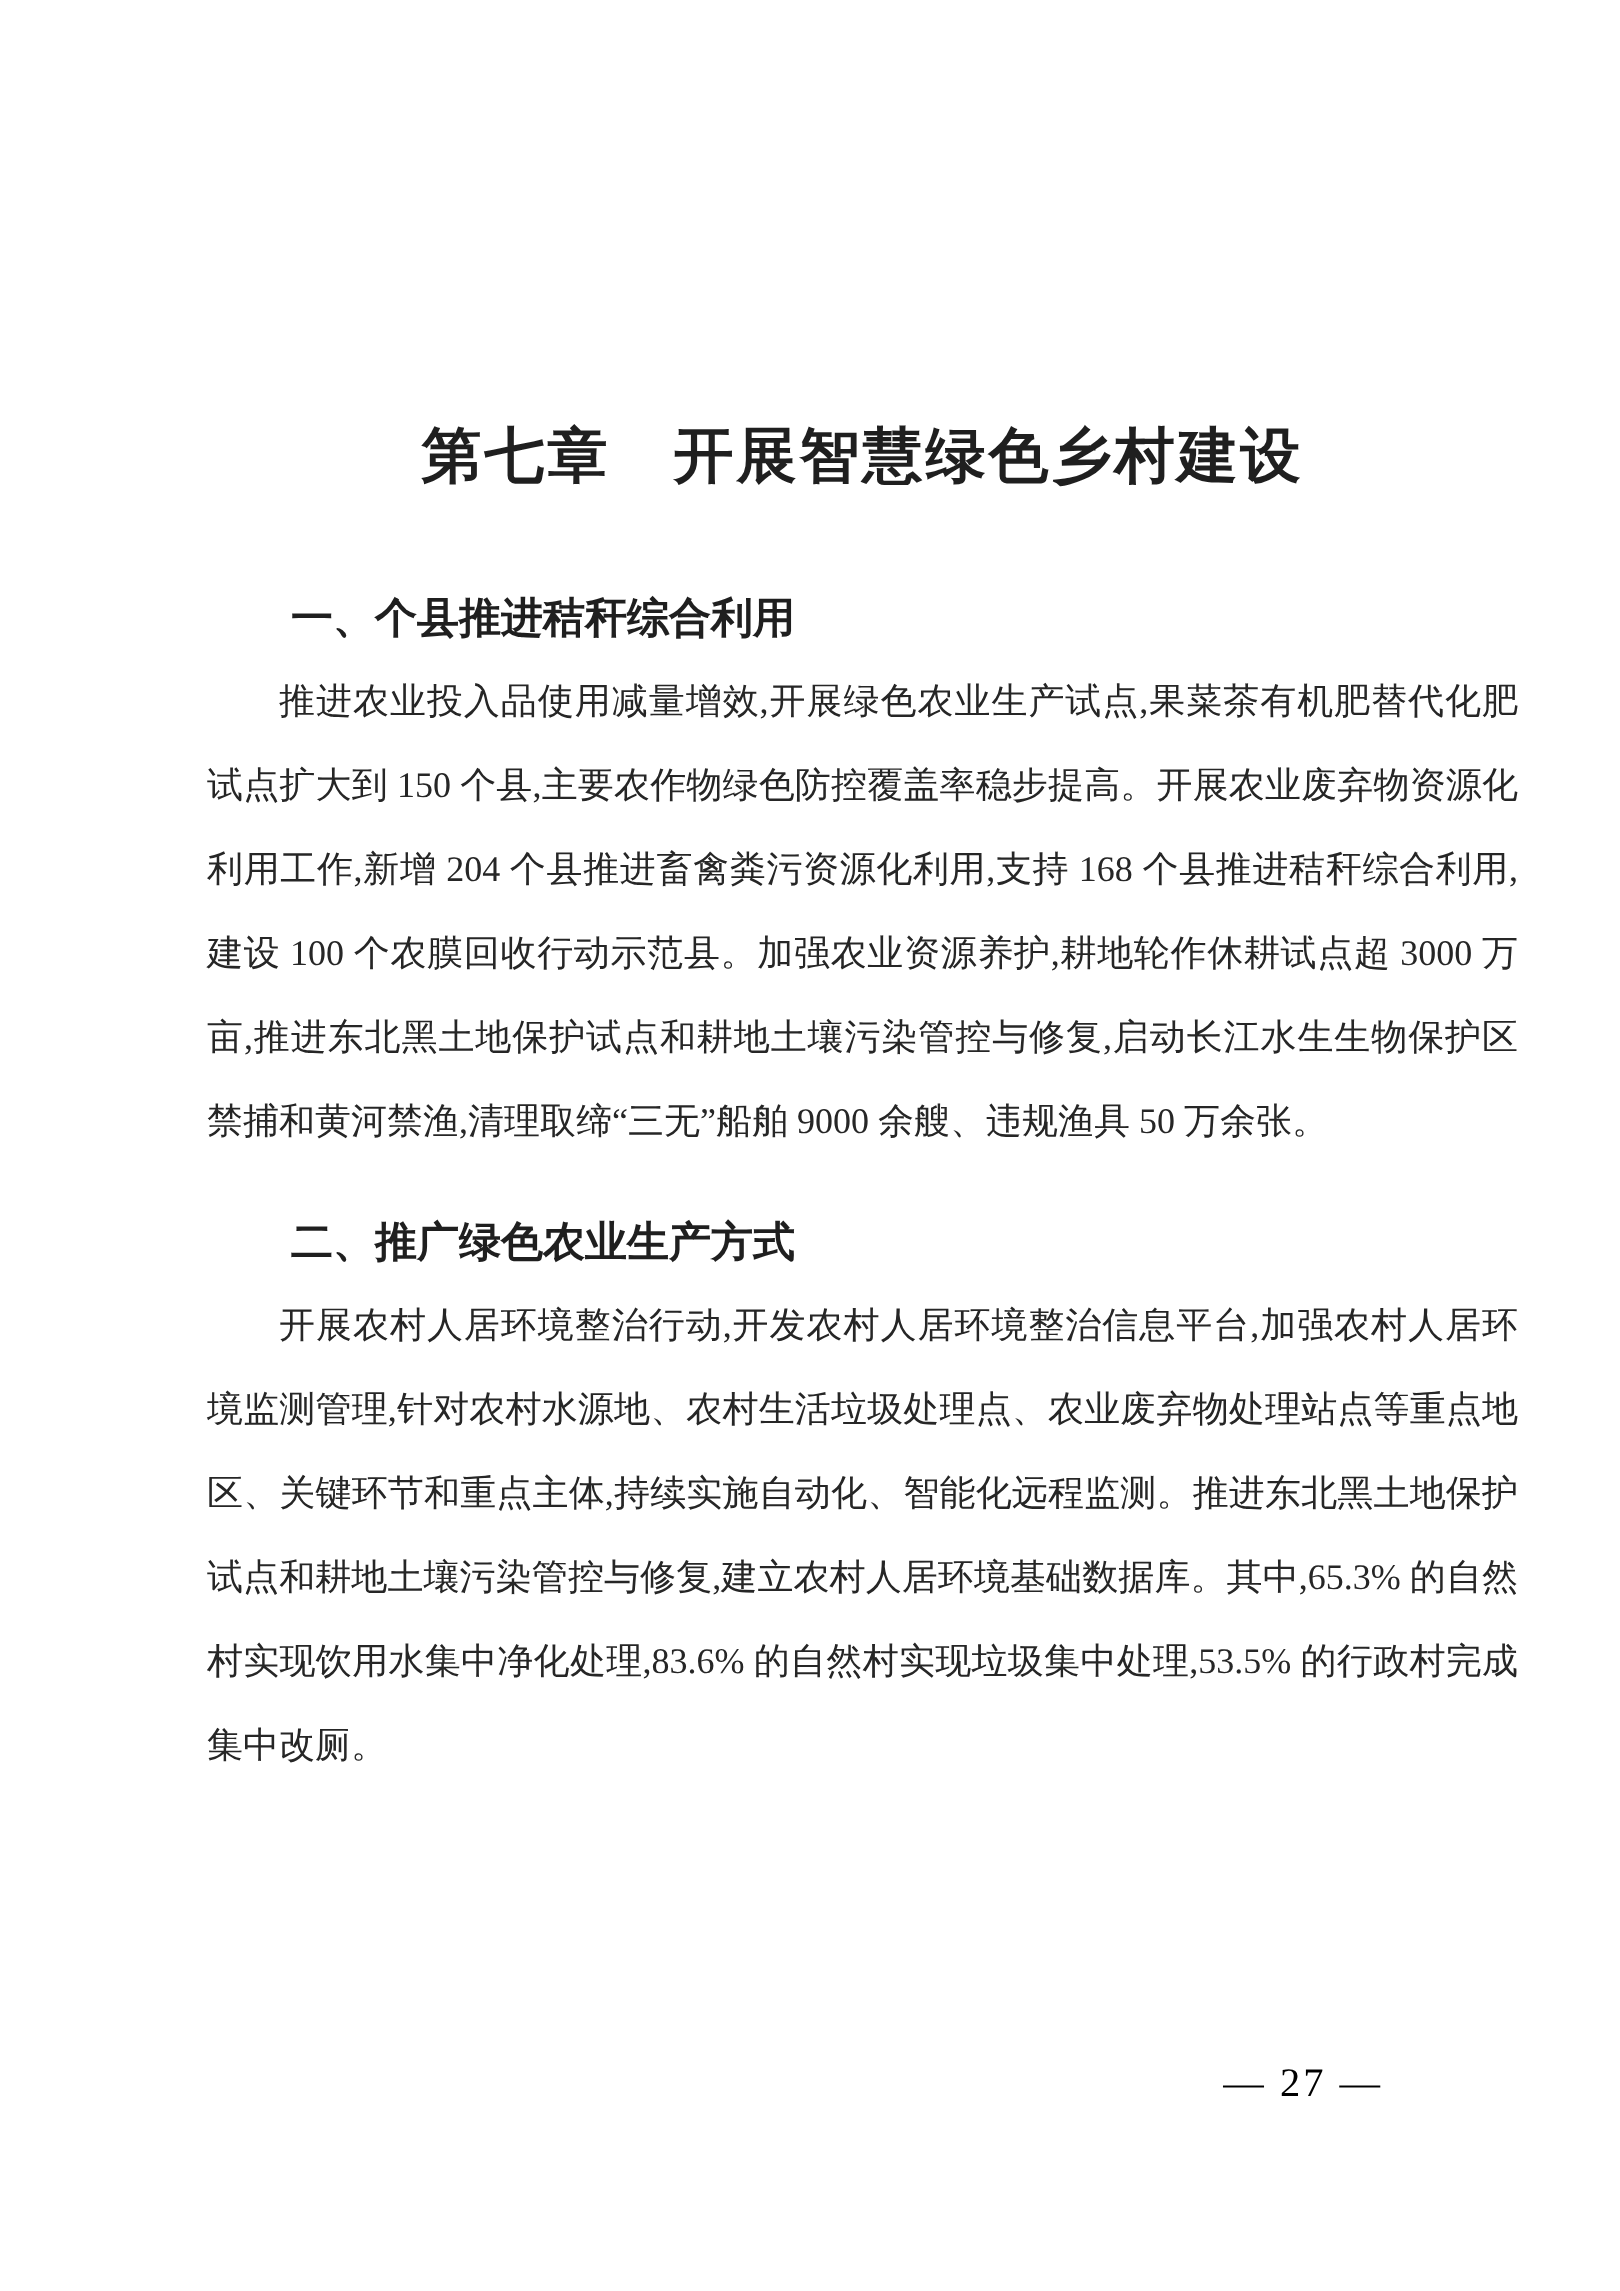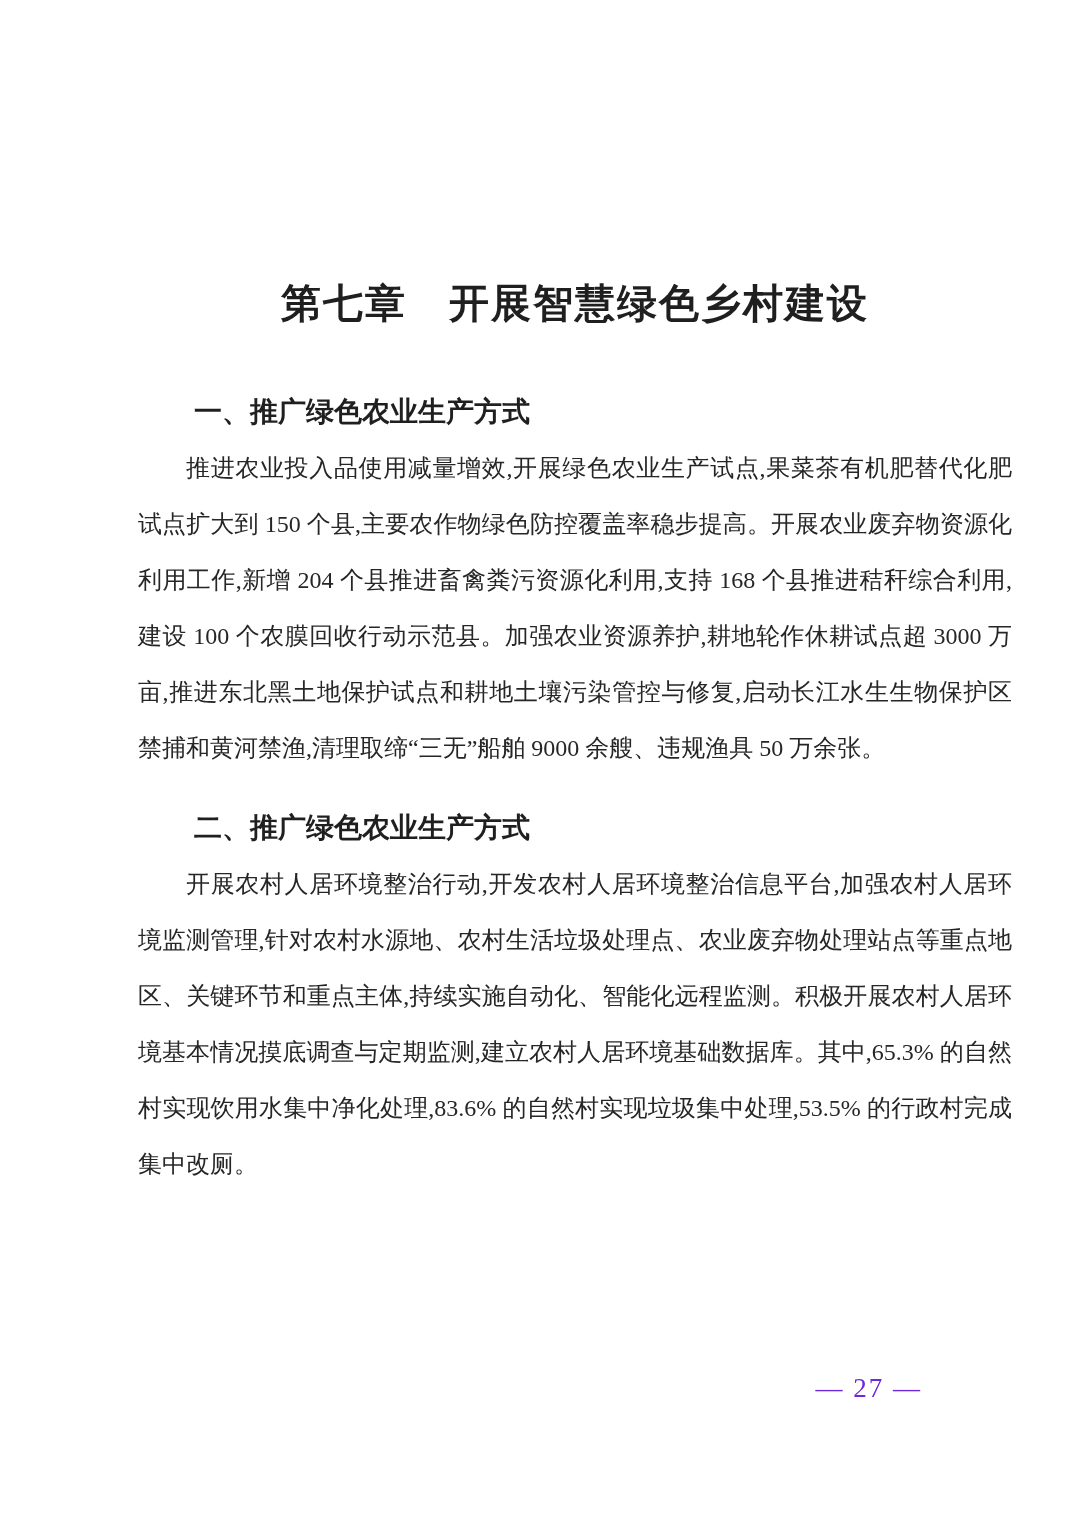--- a/index.html
+++ b/index.html
@@ -48,36 +48,36 @@
     color: #262626;
     word-break: break-all;
   }
   .page-number {
     position: absolute;
     top: 1372px;
     right: 158px;
     font-size: 27px;
     line-height: 32px;
     letter-spacing: 2px;
-    color: #6d28d9;
+    color: #000000;
     margin-left: 17px;
   }
 </style>
 </head>
 <body>
 
 <div class="page">
 
   <h1 class="chapter-title">第七章　开展智慧绿色乡村建设</h1>
 
   <section>
-    <h2 class="section-heading">一、推广绿色农业生产方式</h2>
+    <h2 class="section-heading">一、个县推进秸秆综合利用</h2>
     <p class="paragraph">推进农业投入品使用减量增效,开展绿色农业生产试点,果菜茶有机肥替代化肥试点扩大到 150 个县,主要农作物绿色防控覆盖率稳步提高。开展农业废弃物资源化利用工作,新增 204 个县推进畜禽粪污资源化利用,支持 168 个县推进秸秆综合利用,建设 100 个农膜回收行动示范县。加强农业资源养护,耕地轮作休耕试点超 3000 万亩,推进东北黑土地保护试点和耕地土壤污染管控与修复,启动长江水生生物保护区禁捕和黄河禁渔,清理取缔“三无”船舶 9000 余艘、违规渔具 50 万余张。</p>
   </section>
 
   <section>
     <h2 class="section-heading second">二、推广绿色农业生产方式</h2>
-    <p class="paragraph">开展农村人居环境整治行动,开发农村人居环境整治信息平台,加强农村人居环境监测管理,针对农村水源地、农村生活垃圾处理点、农业废弃物处理站点等重点地区、关键环节和重点主体,持续实施自动化、智能化远程监测。积极开展农村人居环境基本情况摸底调查与定期监测,建立农村人居环境基础数据库。其中,65.3% 的自然村实现饮用水集中净化处理,83.6% 的自然村实现垃圾集中处理,53.5% 的行政村完成集中改厕。</p>
+    <p class="paragraph">开展农村人居环境整治行动,开发农村人居环境整治信息平台,加强农村人居环境监测管理,针对农村水源地、农村生活垃圾处理点、农业废弃物处理站点等重点地区、关键环节和重点主体,持续实施自动化、智能化远程监测。推进东北黑土地保护试点和耕地土壤污染管控与修复,建立农村人居环境基础数据库。其中,65.3% 的自然村实现饮用水集中净化处理,83.6% 的自然村实现垃圾集中处理,53.5% 的行政村完成集中改厕。</p>
   </section>
 
   <div class="page-number">— 27 —</div>
 
 </div>
 
 </body></html>

